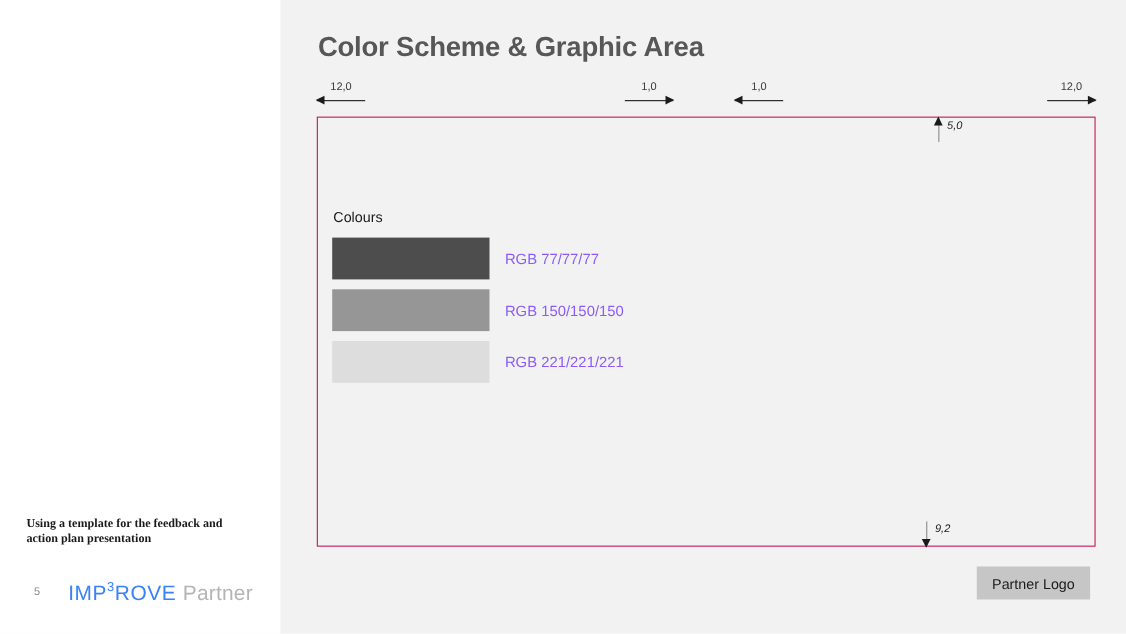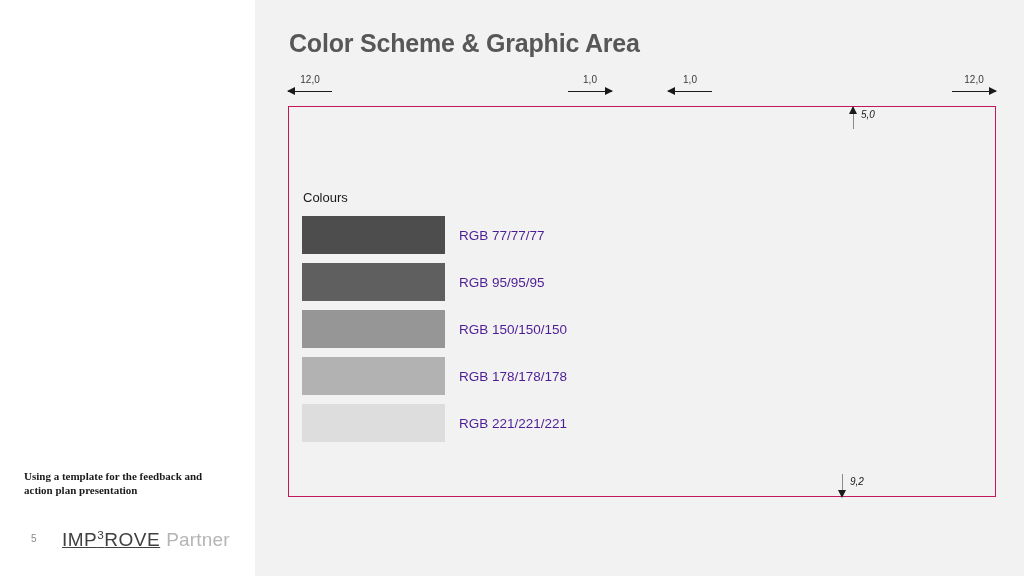--- a/index.html
+++ b/index.html
@@ -146,21 +146,21 @@
     margin-bottom: 9px;
   }
   .swatch-chip {
     width: 143px;
     height: 38px;
     flex: none;
   }
   .swatch-label {
     margin-left: 14px;
     font-size: 13.5px;
-    color: #4c1d95;
+    color: #8b5cf6;
     white-space: nowrap;
   }
 
   
   #footer-note {
     position: absolute;
     left: 24px; top: 469px;
     width: 200px;
     font-size: 11px;
     font-weight: bold;
@@ -175,23 +175,22 @@
     color: #8a8a8a;
   }
   #brand-logo {
     position: absolute;
     left: 62px; top: 528px;
     font-size: 19px;
     white-space: nowrap;
     color: #9d9d9d;
   }
   #brand-logo .mark {
-    color: #404040;
+    color: #3b82f6;
     letter-spacing: 0.5px;
-    text-decoration: underline;
   }
   #brand-logo .mark sup {
     font-size: 0.62em;
     vertical-align: super;
   }
   #brand-logo .sub {
     color: #b5b5b5;
     margin-left: 6px;
     letter-spacing: 0.2px;
     text-align: center;
@@ -270,45 +269,40 @@
 
   <div id="colours-heading">Colours</div>
 
   <div id="swatch-list">
 
     <div class="swatch-row">
       <div class="swatch-chip" style="background: rgb(77, 77, 77);"></div>
       <div class="swatch-label">RGB 77/77/77</div>
     </div>
 
-    <div class="swatch-row">
-      <div class="swatch-chip" style="background: rgb(95, 95, 95);"></div>
-      <div class="swatch-label">RGB 95/95/95</div>
-    </div>
 
     <div class="swatch-row">
       <div class="swatch-chip" style="background: rgb(150, 150, 150);"></div>
       <div class="swatch-label">RGB 150/150/150</div>
     </div>
 
-    <div class="swatch-row">
-      <div class="swatch-chip" style="background: rgb(178, 178, 178);"></div>
-      <div class="swatch-label">RGB 178/178/178</div>
-    </div>
 
     <div class="swatch-row">
       <div class="swatch-chip" style="background: rgb(221, 221, 221);"></div>
       <div class="swatch-label">RGB 221/221/221</div>
     </div>
 
   </div>
 
   <div id="footer-note">Using a template for the feedback and action plan presentation</div>
 
   <div id="page-number">5</div>
 
   <div id="brand-logo">
     <span class="mark"><span>IMP</span><sup>3</sup><span>ROVE</span></span><span class="sub">Partner</span>
   </div>
 
 
+  <div id="partner-logo-box">
+    <span class="txt">Partner Logo</span>
+  </div>
 
 </div>
 
 </body></html>

